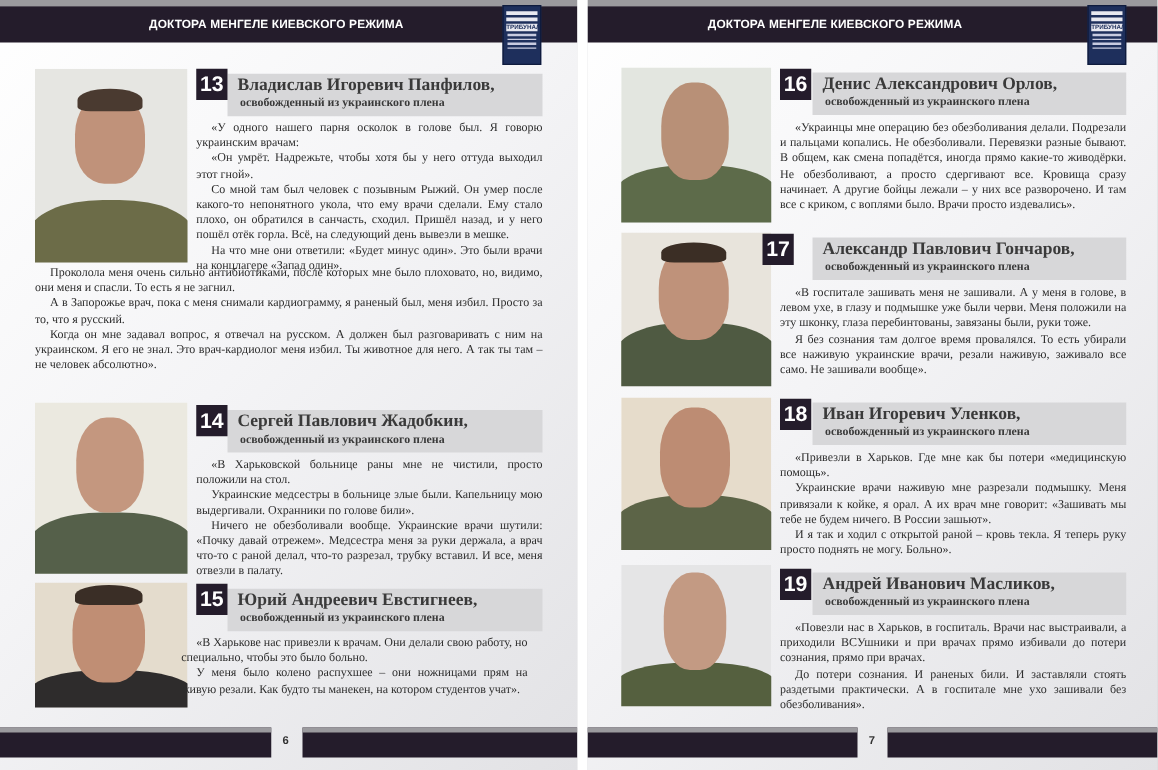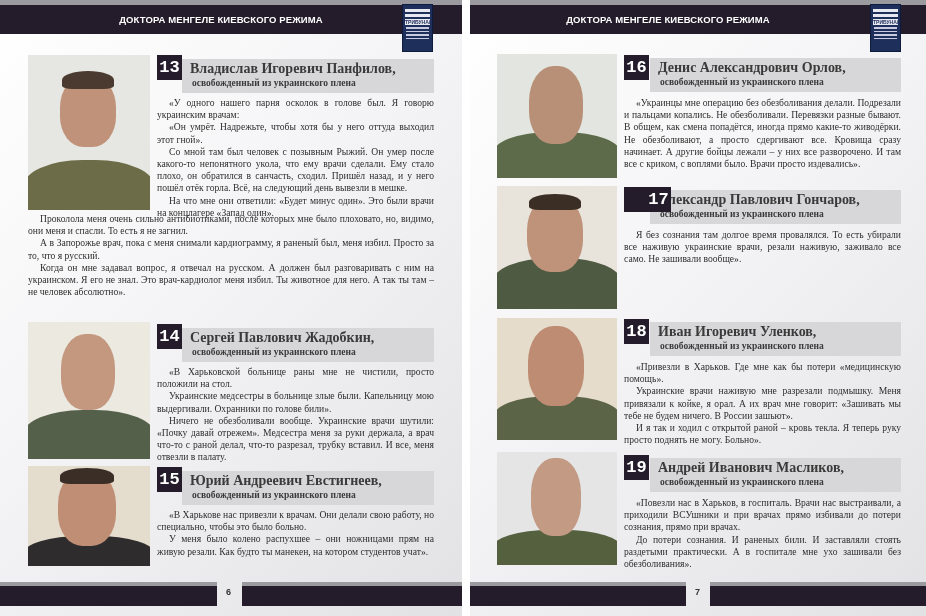--- a/index.html
+++ b/index.html
@@ -42,21 +42,21 @@
   .photo .bg { position: absolute; inset: 0; }
   .photo .head {
     position: absolute; border-radius: 45% 45% 42% 42%;
   }
   .photo .body {
     position: absolute; border-radius: 45% 45% 0 0;
   }
   .numbox {
     position: absolute; width: 25px; height: 25px; background: #241c2b; color: #ffffff;
     font-weight: bold; font-size: 17px; text-align: center; line-height: 26px;
-    font-family: Liberation Mono, monospace;
+    font-family: Liberation Sans, sans-serif;
   }
   .namebox {
     position: absolute; height: 34px; background: #d7d7d9;
   }
   .namebox .nm {
     position: absolute; left: 8px; top: 2px; font-size: 14px; font-weight: bold; color: #3a3a3a; white-space: nowrap;
   }
   .namebox .sub {
     position: absolute; left: 10px; top: 19px; font-size: 9.5px; font-weight: bold; color: #3a3a3a; white-space: nowrap;
   }
@@ -136,21 +136,21 @@
     <div class="bg" style="background:#e4dccd;"></div>
     <div class="body" style="left:-5px;top:70px;width:132px;height:40px;background:#2e2c2c;"></div>
     <div class="head" style="left:30px;top:4px;width:58px;height:76px;background:#c08e74;"></div>
     <div class="head" style="left:32px;top:2px;width:54px;height:16px;background:#3a2e26;border-radius:50% 50% 20% 20%;"></div>
   </div>
   <div class="namebox" style="left:182px;top:471px;width:252px;text-align:center;">
     <span class="nm">Юрий Андреевич Евстигнеев,</span>
     <span class="sub">освобожденный из украинского плена</span>
   </div>
   <div class="numbox" style="left:157px;top:467px;">15</div>
-  <div class="text" style="left:157px;top:509px;width:277px;">
+  <div class="text" style="left:145px;top:509px;width:277px;">
     <p>«В Харькове нас привезли к врачам. Они делали свою работу, но специально, чтобы это было больно.</p>
     <p>У меня было колено распухшее – они ножницами прям на живую резали. Как будто ты манекен, на котором студентов учат».</p>
   </div>
 
   <div class="footer">
     <div class="barL" style="left:0;width:217px;"></div>
     <span class="pn" style="left:226px;">6</span>
     <div class="barR" style="left:242px;width:220px;"></div>
   </div>
 </div>
@@ -189,22 +189,23 @@
   <div class="photo" style="left:27px;top:186px;width:120px;height:123px;">
     <div class="bg" style="background:#e8e4dc;"></div>
     <div class="body" style="left:-5px;top:72px;width:130px;height:55px;background:#4f5a42;"></div>
     <div class="head" style="left:30px;top:10px;width:56px;height:76px;background:#bf927a;"></div>
     <div class="head" style="left:32px;top:8px;width:52px;height:16px;background:#3b2e25;border-radius:50% 50% 20% 20%;"></div>
   </div>
   <div class="namebox" style="left:180px;top:190px;width:251px;">
     <span class="nm">Александр Павлович Гончаров,</span>
     <span class="sub">освобожденный из украинского плена</span>
   </div>
-  <div class="numbox" style="left:154px;top:187px;padding-left:22px;">17</div>
+  <div class="numbox" style="left:140px;top:187px;">17</div>
   <div class="text" style="left:154px;top:229px;width:277px;">
+    <p>«В госпитале зашивать меня не зашивали. А у меня в голове, в левом ухе, в глазу и подмышке уже были черви. Меня положили на эту шконку, глаза перебинтованы, завязаны были, руки тоже.</p>
     <p>Я без сознания там долгое время провалялся. То есть убирали все наживую украинские врачи, резали наживую, заживало все само. Не зашивали вообще».</p>
   </div>
 
   <div class="photo" style="left:27px;top:318px;width:120px;height:122px;">
     <div class="bg" style="background:#e6dccb;"></div>
     <div class="body" style="left:-5px;top:78px;width:130px;height:50px;background:#5c6447;"></div>
     <div class="head" style="left:31px;top:8px;width:56px;height:80px;background:#bd8c73;"></div>
   </div>
   <div class="namebox" style="left:180px;top:322px;width:251px;">
     <span class="nm">Иван Игоревич Уленков,</span>

